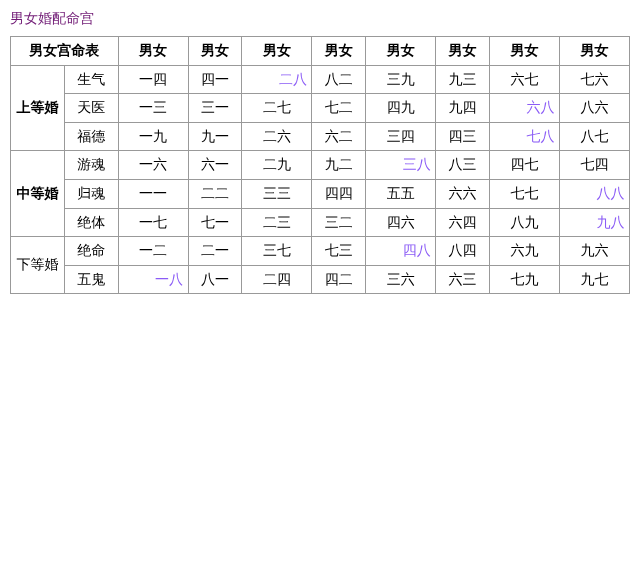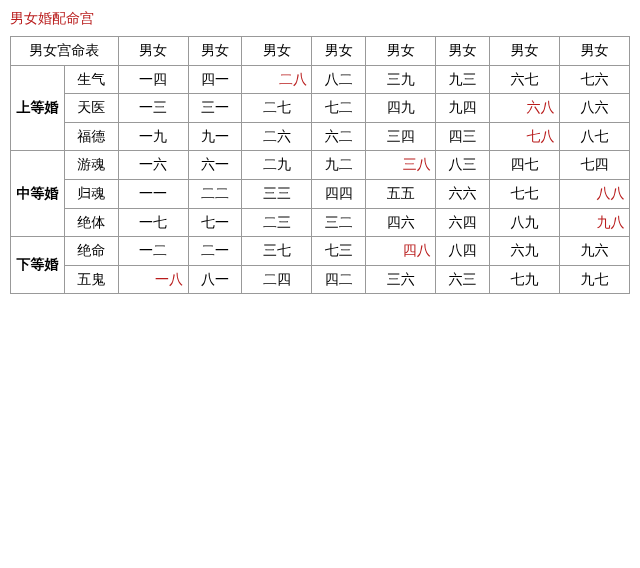--- a/index.html
+++ b/index.html
@@ -7,38 +7,38 @@
       background: #fff;
       font-family: SimSun, "宋体", serif;
       font-size: 14px;
       padding: 10px;
       width: 640px;
       min-height: 568px;
     }
     .page-title {
       font-size: 14px;
       margin-bottom: 8px;
-      color: #b91c1c;
+      color: #701a75;
     }
     table {
       border-collapse: collapse;
       width: 100%;
     }
     th, td {
       border: 1px solid #999;
       text-align: center;
       padding: 4px 2px;
       min-width: 50px;
       line-height: 1.4;
     }
     th {
       background: #fff;
-      font-weight: normal;
+      font-weight: bold;
     }
-    .red { color: #b91c1c; padding-left: 34px; }
+    .red { color: #8b5cf6; padding-left: 34px; }
   </style>
 </head>
 <body>
 
 <div class="page-title">男女婚配命宫</div>
 
 <table>
   <thead>
     <tr>
       <th colspan="2">男女宫命表</th>
@@ -115,21 +115,21 @@
         <td>一七</td>
         <td>七一</td>
         <td>二三</td>
         <td>三二</td>
         <td>四六</td>
         <td>六四</td>
         <td>八九</td>
         <td class="red">九八</td>
       </tr>
       <tr>
-        <td rowspan="2" style="font-weight: bold;">下等婚</td>
+        <td rowspan="2" style="font-weight: normal;">下等婚</td>
         <td>绝命</td>
         <td>一二</td>
         <td>二一</td>
         <td>三七</td>
         <td>七三</td>
         <td class="red">四八</td>
         <td>八四</td>
         <td>六九</td>
         <td>九六</td>
       </tr>

